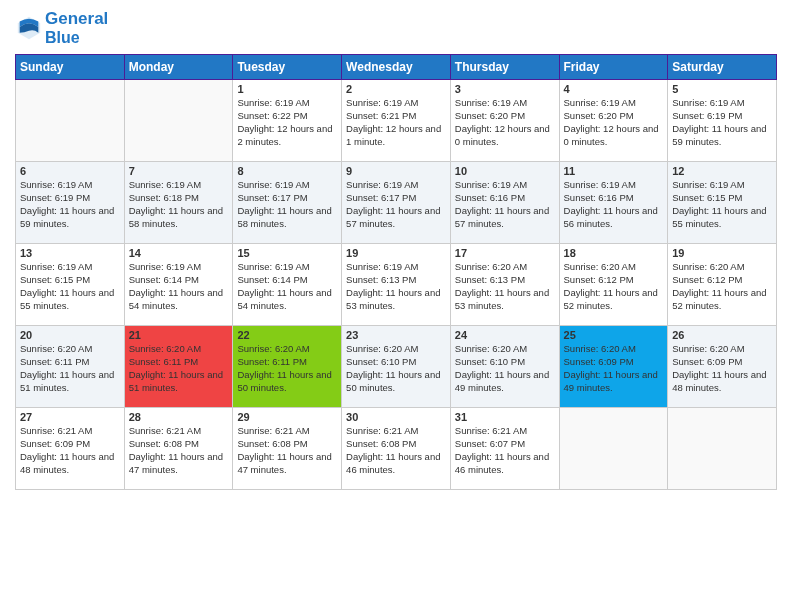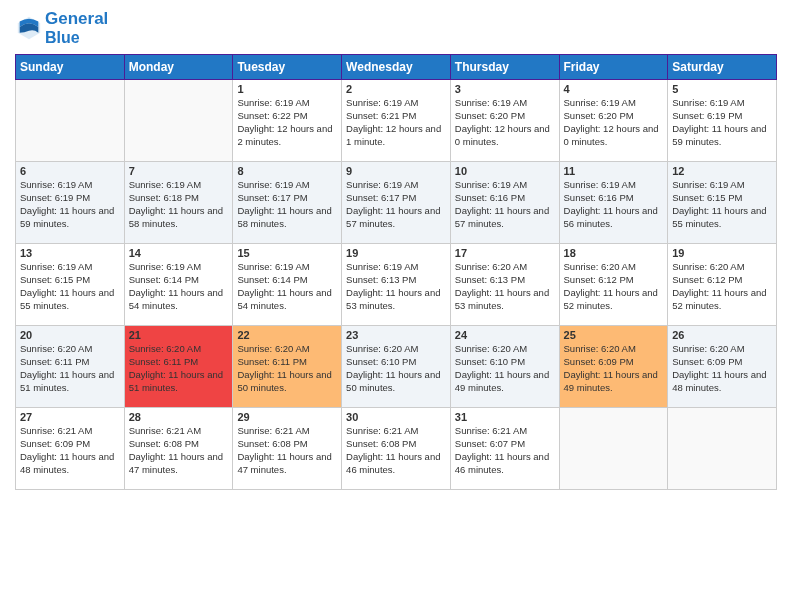--- a/index.html
+++ b/index.html
@@ -248,39 +248,39 @@
             <div class="cell-text" style="white-space: pre-line;">Sunrise: 6:20 AM
 Sunset: 6:11 PM
 Daylight: 11 hours and 51 minutes.</div>
           </td>
           <td style="background: #ef4444;">
             <span class="day-num">21</span>
             <div class="cell-text" style="white-space: pre-line;">Sunrise: 6:20 AM
 Sunset: 6:11 PM
 Daylight: 11 hours and 51 minutes.</div>
           </td>
-          <td style="background: #fdba74; margin-top: 16px;">
+          <td style="background: #84cc16; margin-top: 16px;">
             <span class="day-num">22</span>
             <div class="cell-text" style="white-space: pre-line;">Sunrise: 6:20 AM
 Sunset: 6:11 PM
 Daylight: 11 hours and 50 minutes.</div>
           </td>
           <td style="background: rgb(240, 244, 248);">
             <span class="day-num">23</span>
             <div class="cell-text" style="white-space: pre-line;">Sunrise: 6:20 AM
 Sunset: 6:10 PM
 Daylight: 11 hours and 50 minutes.</div>
           </td>
           <td style="background: rgb(240, 244, 248);">
             <span class="day-num">24</span>
             <div class="cell-text" style="white-space: pre-line;">Sunrise: 6:20 AM
 Sunset: 6:10 PM
 Daylight: 11 hours and 49 minutes.</div>
           </td>
-          <td style="background: #fdba74; margin-left: 45px;">
+          <td style="background: #0ea5e9; margin-left: 45px;">
             <span class="day-num">25</span>
             <div class="cell-text" style="white-space: pre-line;">Sunrise: 6:20 AM
 Sunset: 6:09 PM
 Daylight: 11 hours and 49 minutes.</div>
           </td>
           <td style="background: rgb(240, 244, 248);">
             <span class="day-num">26</span>
             <div class="cell-text" style="white-space: pre-line;">Sunrise: 6:20 AM
 Sunset: 6:09 PM
 Daylight: 11 hours and 48 minutes.</div>

